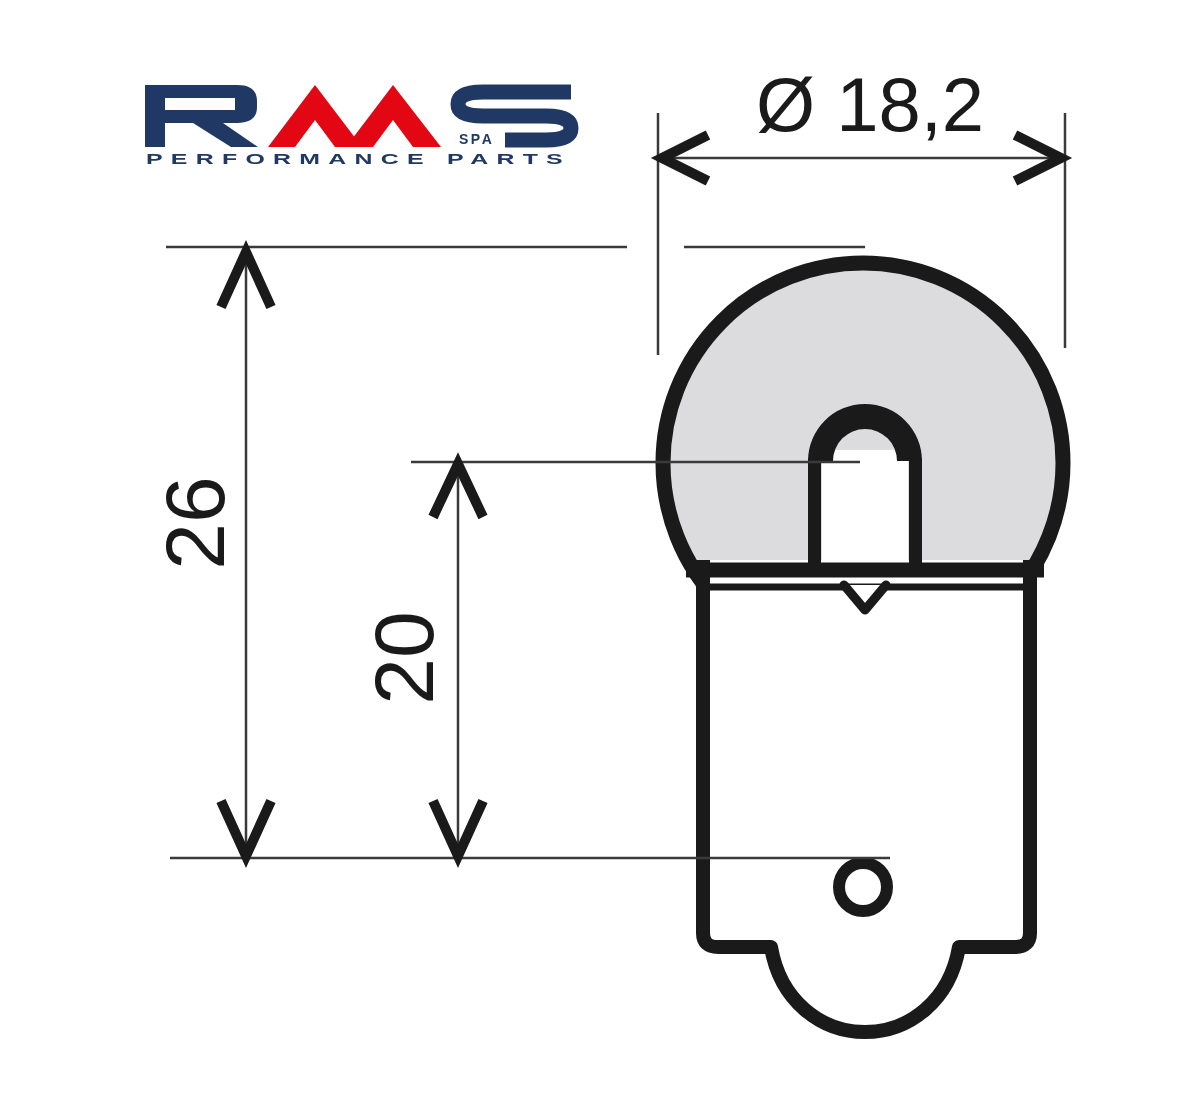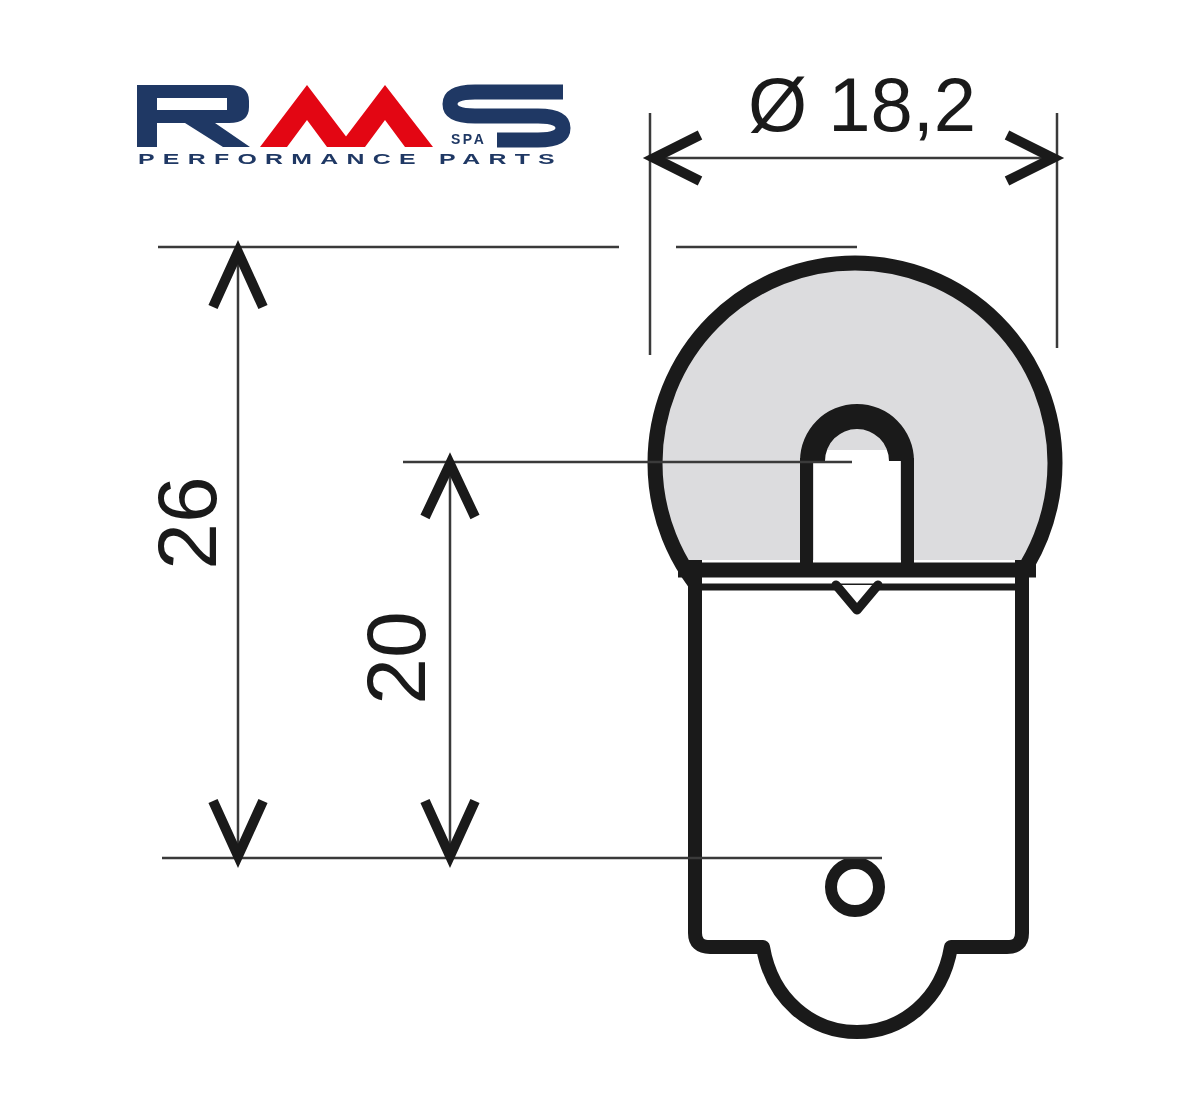--- a/index.html
+++ b/index.html
@@ -9,20 +9,21 @@
     height: 1116px;
     background: #ffffff;
     overflow: hidden;
     font-family: "Liberation Sans", sans-serif;
   }
   #canvas {
     position: relative;
     width: 1056px;
     height: 1116px;
     background: #ffffff;
+    padding-left: 8px;
   }
   svg { display: block; }
   svg text {
     font-family: "Liberation Sans", sans-serif;
   }
   .thin {
     stroke: #3A3A3A;
     stroke-width: 2.5;
     fill: none;
   }

